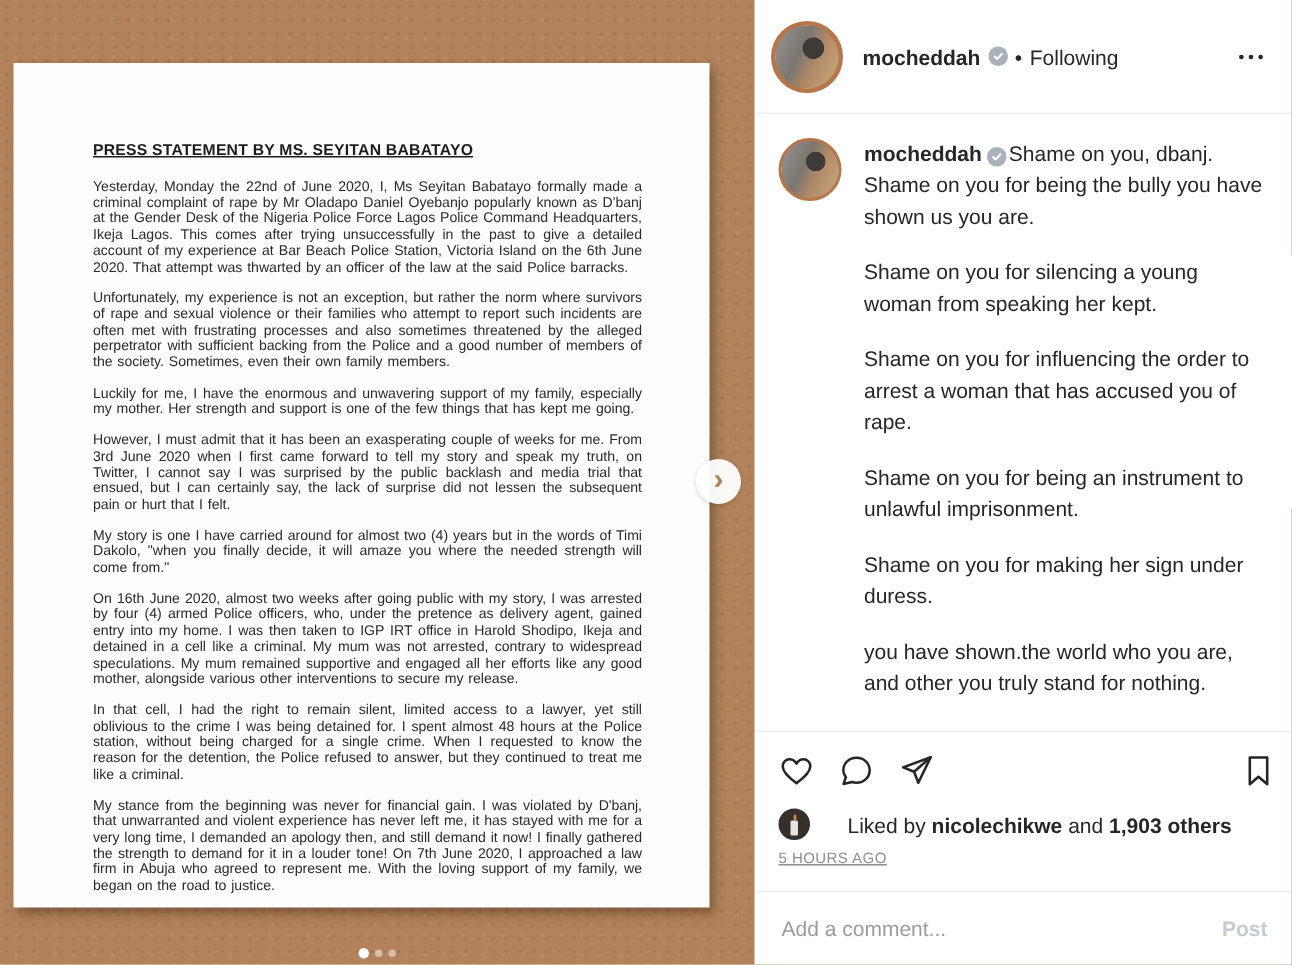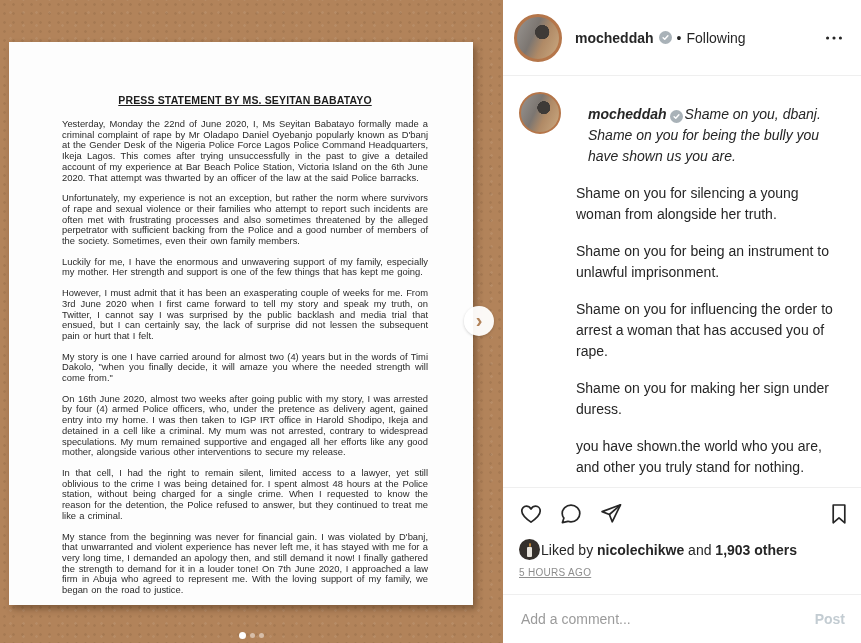--- a/index.html
+++ b/index.html
@@ -20,21 +20,21 @@
       radial-gradient(rgba(255,255,255,.07) 1px, transparent 1.6px);
     background-size:9px 9px, 13px 13px;
     background-position:0 0, 4px 6px;
   }
   .page {
     position:absolute; left:9px; top:42px; width:464px; height:563px;
     background:#fdfdfd; box-shadow:3px 4px 7px rgba(50,28,10,.40);
     padding:52px 45px 18px 53px; overflow:hidden;
   }
   .doc-title {
-    text-align:center; font-weight:700; text-decoration:underline;
+    text-align:left; font-weight:700; text-decoration:underline;
     font-size:10.5px; letter-spacing:.15px; color:#1d1d1d; margin:0 0 13px 0;
   }
   .doc-para {
     font-size:9.4px; line-height:10.7px; text-align:justify;
     color:#2a2a2a; margin:0 0 10px 0; word-spacing:.6px;
   }
   .next-btn {
     position:absolute; right:9px; top:306px; width:30px; height:30px;
     border:none; border-radius:50%; background:rgba(255,255,255,.95);
     box-shadow:0 1px 3px rgba(0,0,0,.18); cursor:pointer;
@@ -71,30 +71,30 @@
     display:inline-flex; align-items:center; justify-content:center; flex:0 0 auto;
   }
   .badge svg { display:block; }
   .bullet { color:#262626; }
   .following { color:#262626; cursor:pointer; }
   .more-btn { margin-left:auto; background:none; border:none; padding:4px; cursor:pointer; display:flex; }
 
   .comments { flex:1 1 auto; overflow:hidden; padding:16px 16px 0; }
   .caption-row { display:flex; align-items:flex-start; }
   .caption-text { margin-left:15px; width:268px; font-size:14px; line-height:21px; color:#262626; }
-  .cap-first { margin:12px;font-style:italic; }
+  .cap-first { margin:0; }
   .cap-first .badge { width:13px; height:13px; vertical-align:-2px; margin:0 2px 0 3px; display:inline-flex; }
   .cap-para { margin:16px 0 0 0; }
 
   .actions { flex:0 0 auto; border-top:1px solid #efefef; padding:14px 10px 0 16px; display:flex; align-items:center; gap:16px; }
   .icon-btn { background:none; border:none; padding:0; cursor:pointer; display:flex; }
   .icon-btn.save { margin-left:auto; }
   .actions svg { display:block; }
 
-  .likes { flex:0 0 auto; display:flex; align-items:center; gap:1px; padding:13px 16px 0; font-size:14px; color:#262626; }
+  .likes { flex:0 0 auto; display:flex; align-items:center; gap:25px; padding:13px 16px 0; font-size:14px; color:#262626; }
   .avatar-sm { width:21px; height:21px; border-radius:50%; background:#35302c; position:relative; flex:0 0 auto; overflow:hidden; }
   .candle { position:absolute; left:8px; bottom:3px; width:5px; height:10px; background:#e8e4dd; border-radius:1px; }
   .flame { position:absolute; left:10px; bottom:13px; width:2px; height:4px; background:#c98c3f; border-radius:50%; }
   .likes .bold { font-weight:700; cursor:pointer; }
 
   .timestamp { flex:0 0 auto; padding:7px 16px 16px; font-size:10px; letter-spacing:.3px; color:#8e8e8e;text-decoration:underline; }
 
   .comment-box { flex:0 0 auto; height:49px; border-top:1px solid #efefef; display:flex; align-items:center; padding:0 16px; }
   .comment-input { flex:1; border:none; outline:none; font-size:14px; color:#262626; font-family:inherit; background:transparent; }
   .comment-input::placeholder { color:#9b9b9b; }
@@ -155,23 +155,23 @@
     <div class="comments">
       <div class="caption-row">
         <div class="avatar avatar-md"></div>
         <div class="caption-text">
           <p class="cap-first"><span class="username">mocheddah</span><span class="badge">
                 <svg width="9" height="9" viewBox="0 0 12 12">
                   <polyline points="2.8,6.4 5,8.4 9.2,3.8" stroke="#ffffff" stroke-width="1.9" fill="none" stroke-linecap="round" stroke-linejoin="round"></polyline>
                 </svg>
               </span><span>Shame on you, dbanj. Shame on you for being the bully you have shown us you are.</span></p>
           <div>
-              <p class="cap-para">Shame on you for silencing a young woman from alongside her truth.</p>
+              <p class="cap-para">Shame on you for silencing a young woman from speaking her kept.</p>
+              <p class="cap-para">Shame on you for influencing the order to arrest a woman that has accused you of rape.</p>
               <p class="cap-para">Shame on you for being an instrument to unlawful imprisonment.</p>
-              <p class="cap-para">Shame on you for influencing the order to arrest a woman that has accused you of rape.</p>
               <p class="cap-para">Shame on you for making her sign under duress.</p>
               <p class="cap-para">you have shown.the world who you are, and other you truly stand for nothing.</p>
             </div>
         </div>
       </div>
     </div>
 
     <div class="actions">
       <button class="icon-btn">
         <svg width="24" height="24" viewBox="0 0 24 24" fill="none" stroke="#262626" stroke-width="1.7">

